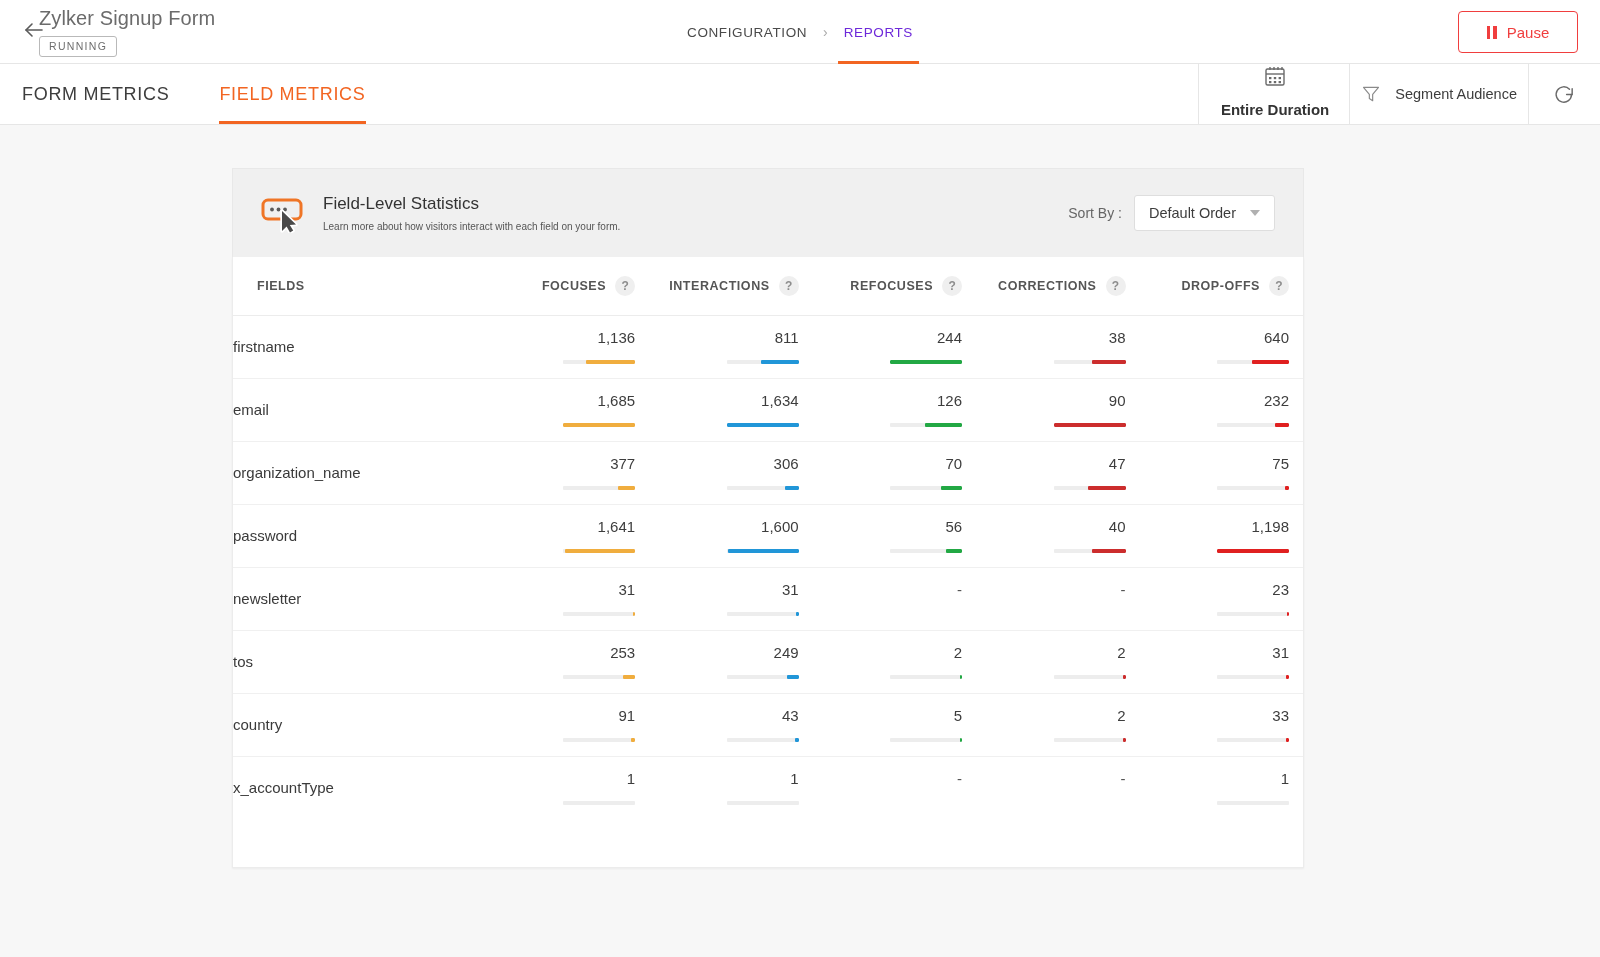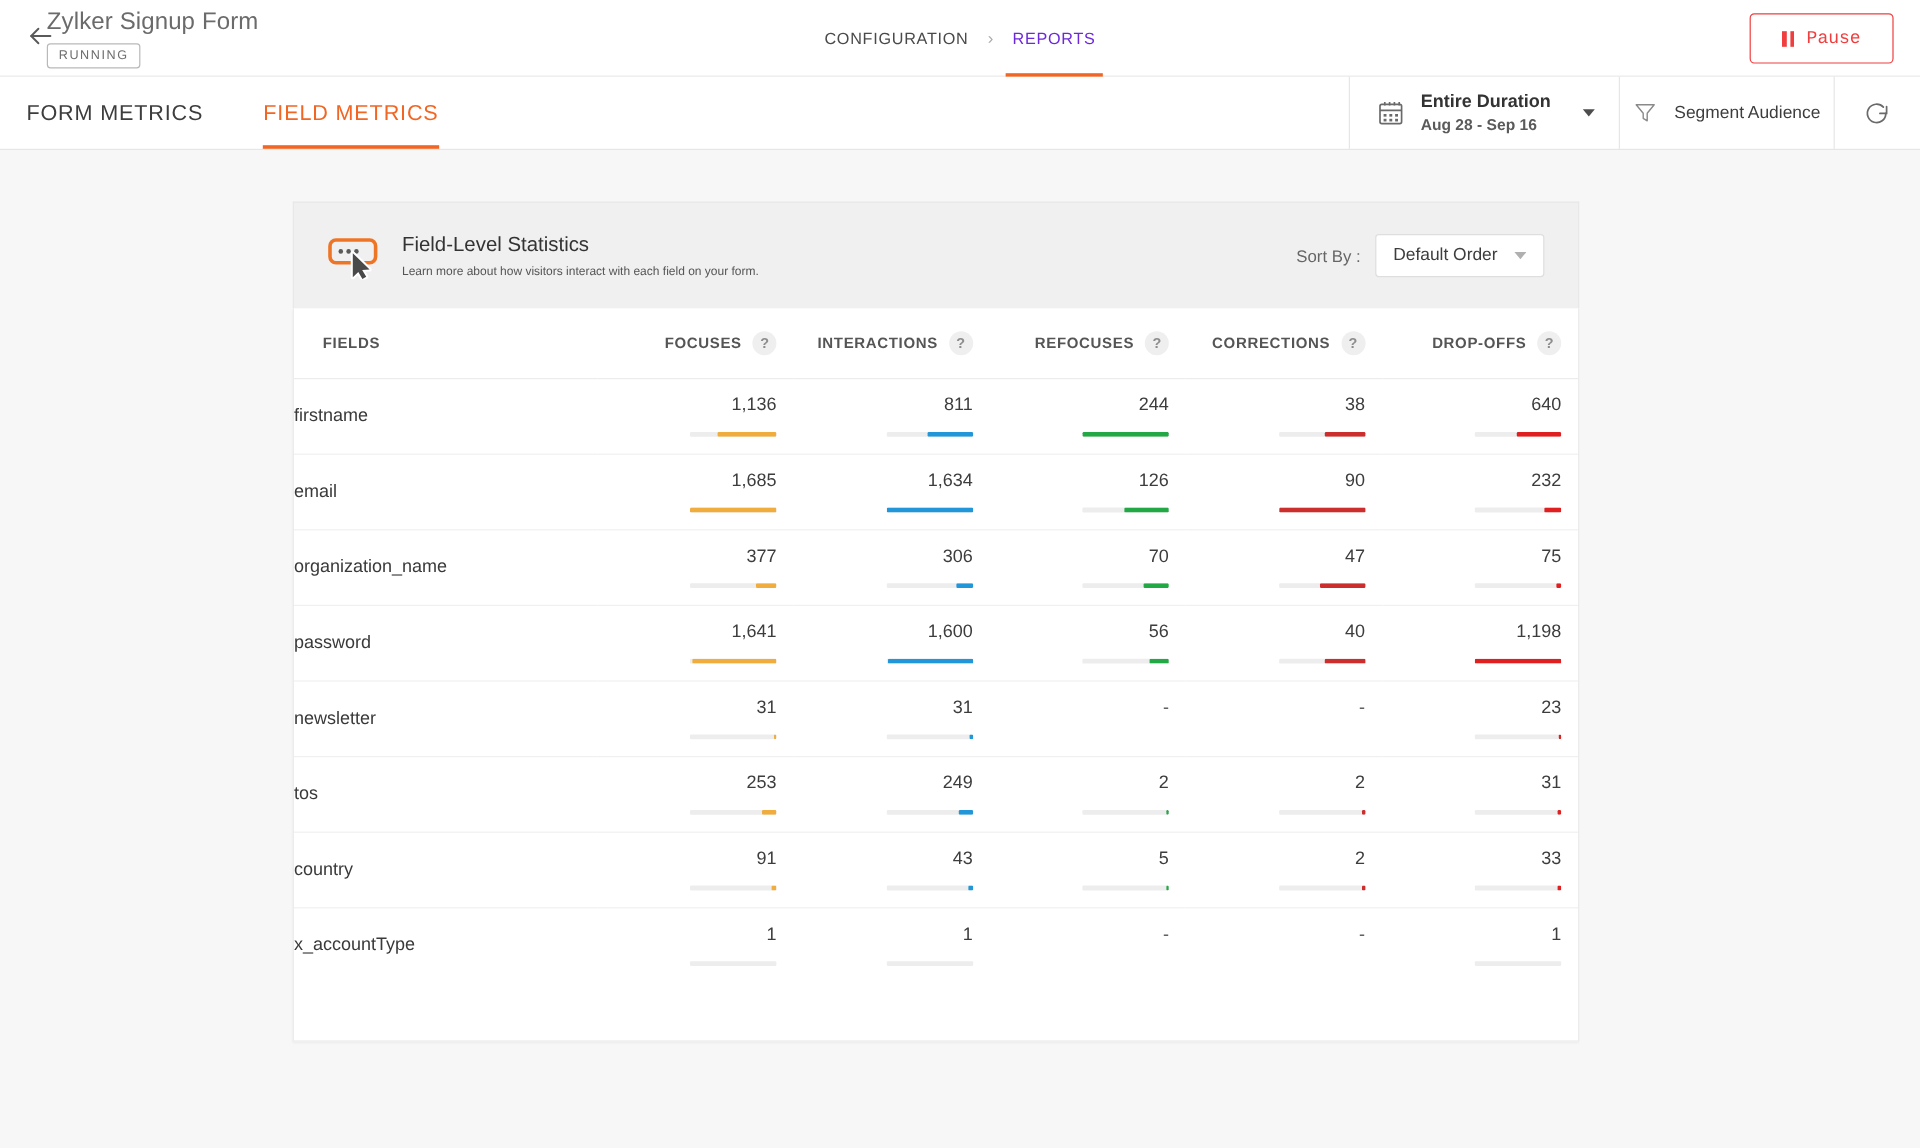--- a/index.html
+++ b/index.html
@@ -68,21 +68,21 @@
     position: absolute; right: 22px; top: 11px;
     width: 120px; height: 42px;
     border: 1.5px solid #f03e3e;
     border-radius: 4px;
     background: #fff;
     color: #f03e3e;
     font-size: 15px;
     display: flex; align-items: center; justify-content: center;
     gap: 10px;
     cursor: pointer;
-    font-family: Liberation Mono, monospace;
+    font-family: Liberation Sans, sans-serif;
   }
   .pause-glyph {
     display: inline-flex; gap: 3px;
   }
   .pause-glyph i {
     display: block; width: 3.5px; height: 13px; background: #f03e3e;
   }
 
   
   .subbar {
@@ -112,20 +112,21 @@
   }
   .subbar-right {
     margin-left: auto;
     display: flex; align-items: stretch;
   }
   .daterange {
     display: flex; align-items: center; gap: 13px;
     padding: 0 20px 0 22px;
     border-left: 1px solid #e6e6e6;
     cursor: pointer;
+    flex-direction: column;
   }
   .cal-icon { width: 24px; height: 24px; color: #6a6a6a; }
   .daterange-text { line-height: 1.25; }
   .daterange-title { font-size: 15px; font-weight: bold; color: #333; }
   .daterange-sub { font-size: 13px; color: #5a5a5a; margin-top: 2px; font-weight: bold; }
   .caret-down {
     width: 0; height: 0;
     border-left: 5.5px solid transparent;
     border-right: 5.5px solid transparent;
     border-top: 6.5px solid #4d4d4d;
@@ -149,21 +150,21 @@
 
   
   .main {
     position: relative;
     height: calc(957px - 64px - 61px);
     background: #f7f7f7;
     overflow: hidden;
   }
   .card-wrap {
     position: absolute;
-    left: 244px; top: 43px;
+    left: 232px; top: 43px;
     width: 1072px;
   }
   .card-head {
     background: #f0f0f0;
     border: 1px solid #e8e8e8;
     border-bottom: none;
     padding: 24px 28px 24px 28px;
     display: flex; align-items: center;
   }
   .fls-icon {

